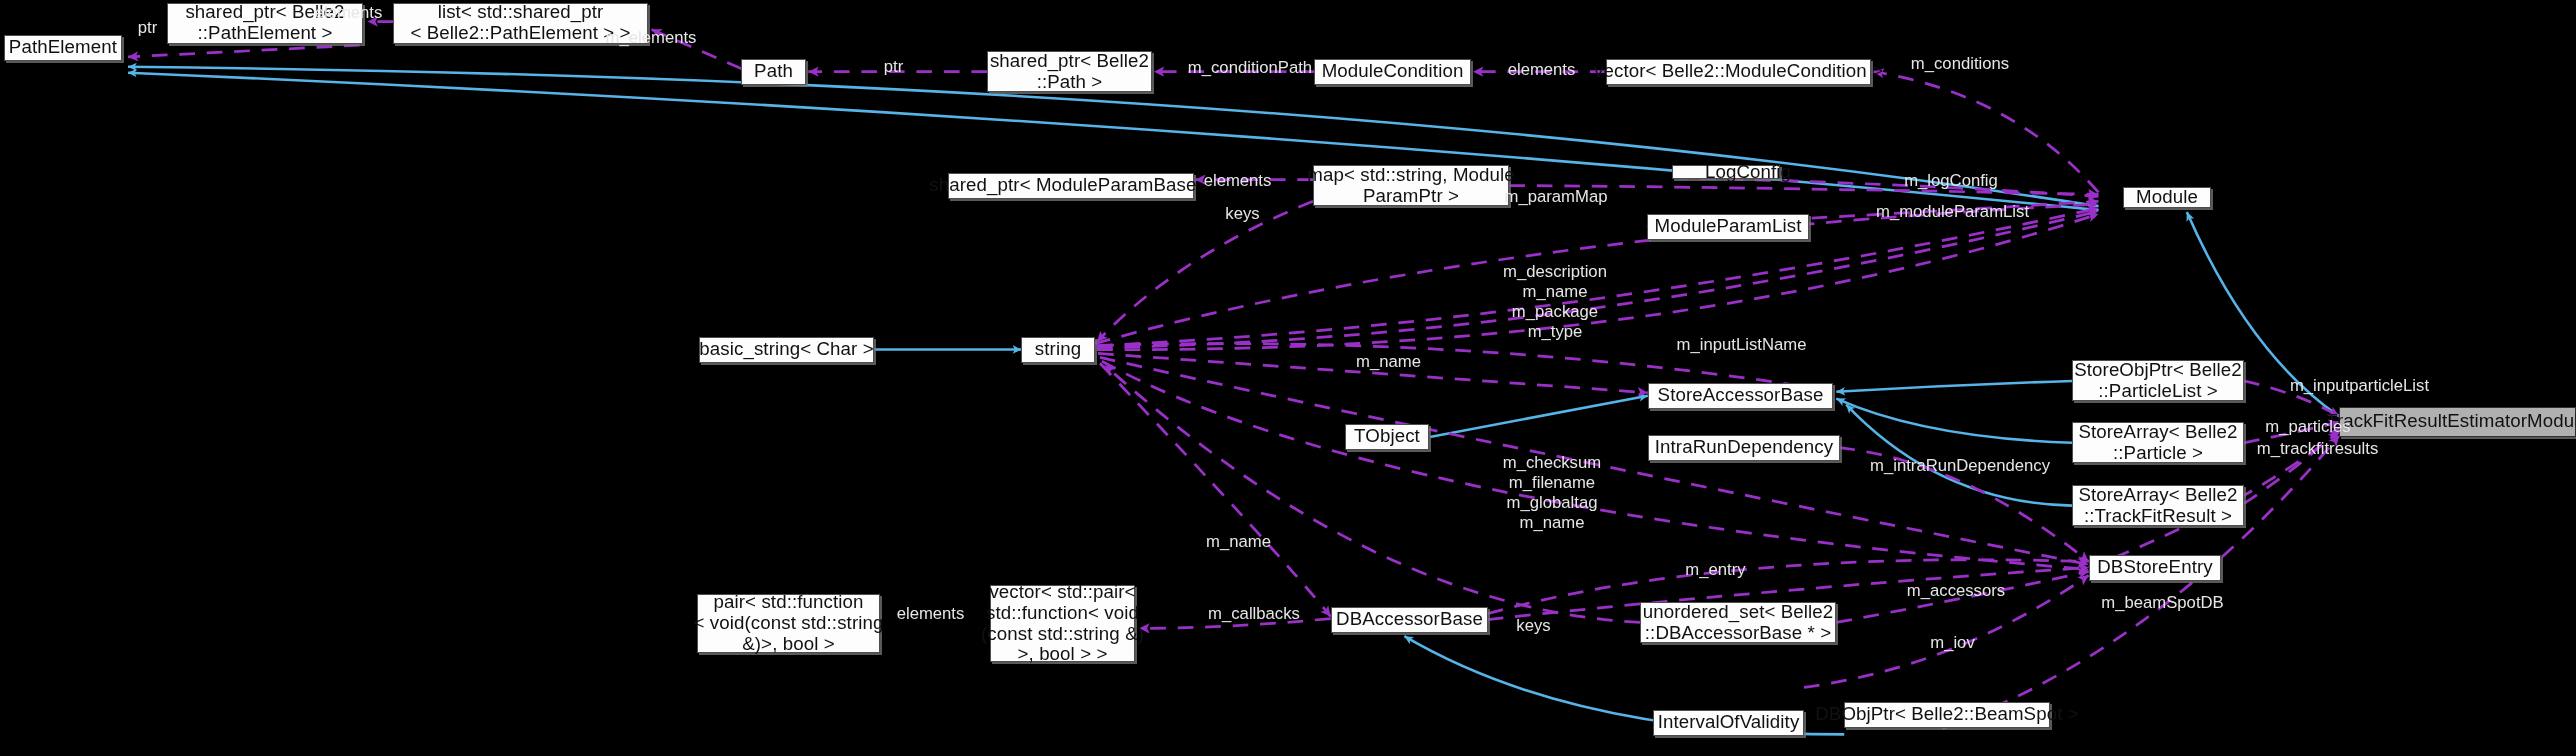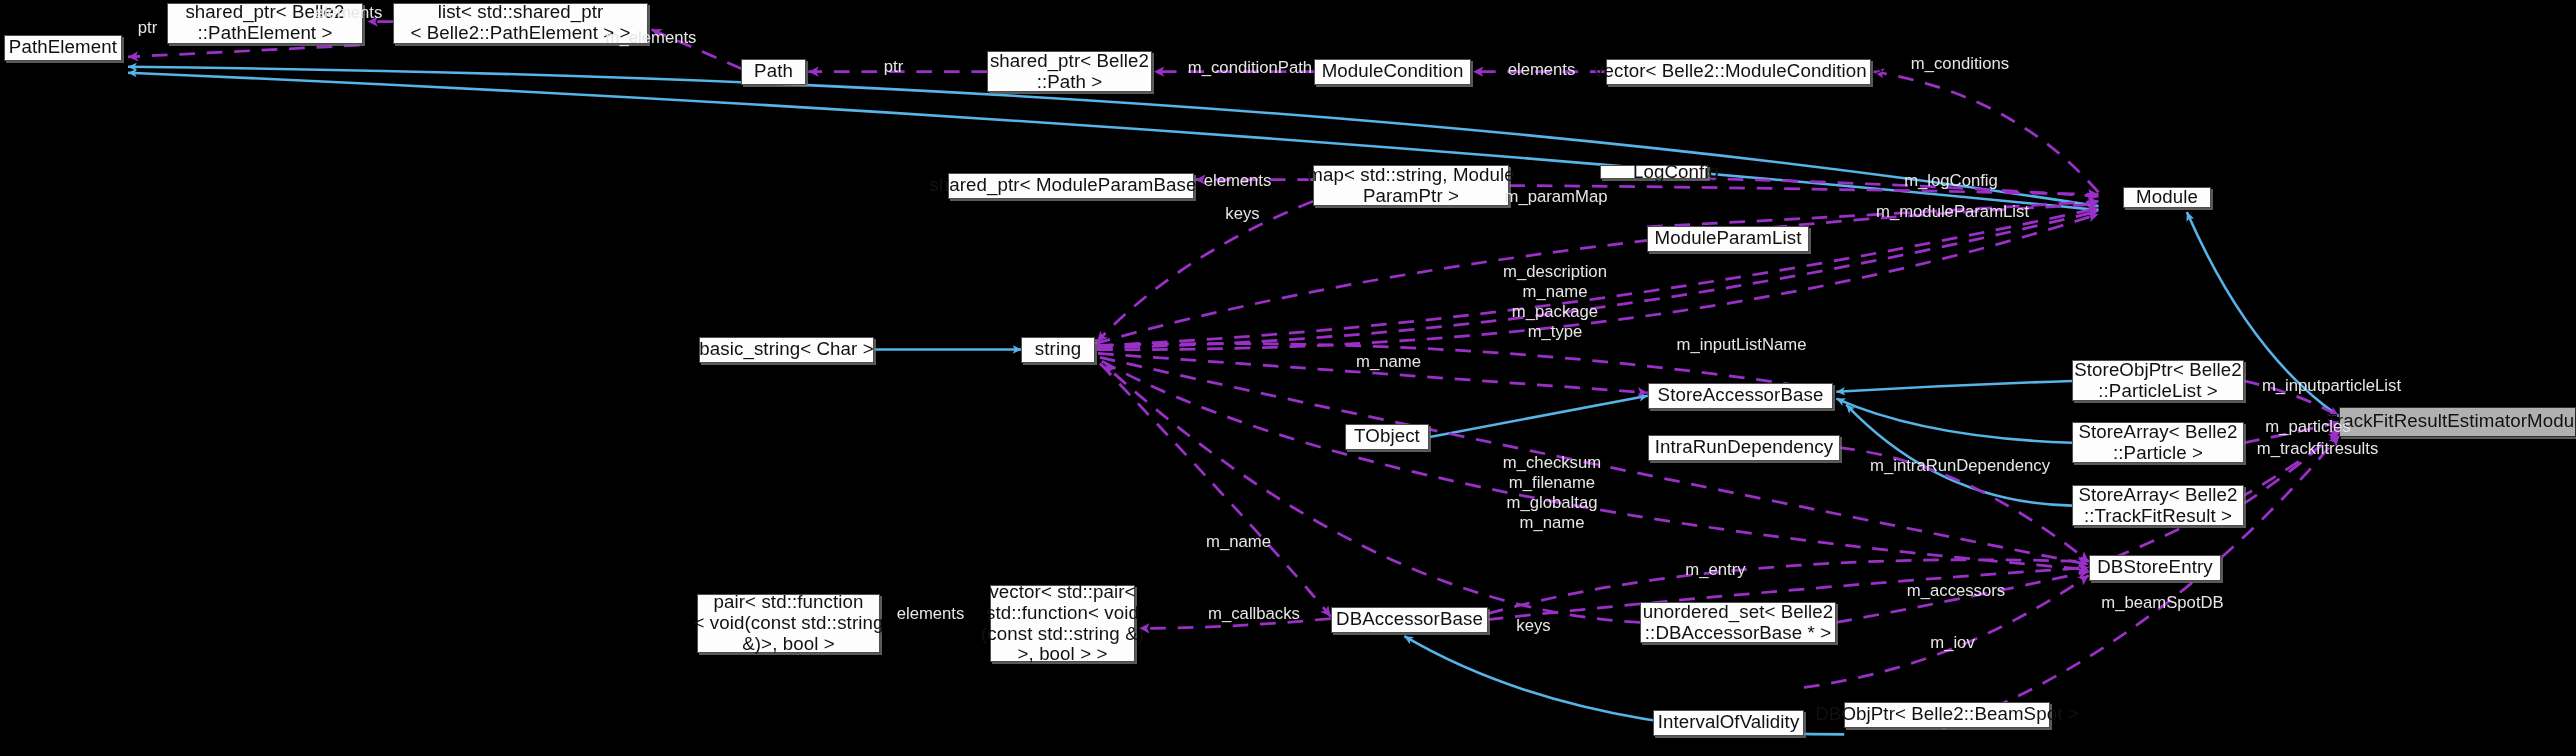--- a/index.html
+++ b/index.html
@@ -89,22 +89,22 @@
 &lt; Belle2::PathElement &gt; &gt;</div>
       <div class="node" style="left: 741px; top: 59px; width: 65px; height: 25.5px;">Path</div>
       <div class="node" style="left: 987px; top: 51px; width: 165px; height: 41px;">shared_ptr&lt; Belle2
 ::Path &gt;</div>
       <div class="node" style="left: 1314px; top: 59px; width: 157px; height: 25.5px;">ModuleCondition</div>
       <div class="node" style="left: 1606px; top: 59px; width: 265px; height: 25.5px;">vector&lt; Belle2::ModuleCondition &gt;</div>
       <div class="node" style="left: 2099px; top: 187px; width: 88px; height: 21px; margin-left: 24px;">Module</div>
       <div class="node" style="left: 948px; top: 173px; width: 246px; height: 25.5px;">shared_ptr&lt; ModuleParamBase &gt;</div>
       <div class="node" style="left: 1313px; top: 165px; width: 196px; height: 41px;">map&lt; std::string, Module
 ParamPtr &gt;</div>
-      <div class="node" style="left: 1600px; top: 165px; width: 108px; height: 14px; padding-left: 44px;">LogConfig</div>
-      <div class="node" style="left: 1647px; top: 226px; width: 162px; height: 25.5px;">ModuleParamList</div>
+      <div class="node" style="left: 1672px; top: 165px; width: 108px; height: 14px; padding-left: 44px;">LogConfig</div>
+      <div class="node" style="left: 1647px; top: 214px; width: 162px; height: 25.5px;">ModuleParamList</div>
       <div class="node" style="left: 699px; top: 337px; width: 175px; height: 25.5px;">basic_string&lt; Char &gt;</div>
       <div class="node" style="left: 1021px; top: 337px; width: 74px; height: 25.5px;">string</div>
       <div class="node" style="left: 1345px; top: 424px; width: 84px; height: 25.5px;">TObject</div>
       <div class="node" style="left: 1648px; top: 383px; width: 185px; height: 25.5px;">StoreAccessorBase</div>
       <div class="node" style="left: 1648px; top: 435px; width: 192px; height: 25.5px;">IntraRunDependency</div>
       <div class="node" style="left: 2072px; top: 360px; width: 172px; height: 41px;">StoreObjPtr&lt; Belle2
 ::ParticleList &gt;</div>
       <div class="node" style="left: 2072px; top: 422px; width: 172px; height: 41px;">StoreArray&lt; Belle2
 ::Particle &gt;</div>
       <div class="node" style="left: 2072px; top: 485px; width: 172px; height: 41px;">StoreArray&lt; Belle2
@@ -136,21 +136,21 @@
       <div class="elabel" style="left: 1219px; top: 204px; width: 47px;">keys</div>
       <div class="elabel" style="left: 1496px; top: 187px; width: 120px;">m_paramMap</div>
       <div class="elabel" style="left: 1893px; top: 171px; width: 116px;">m_logConfig</div>
       <div class="elabel" style="left: 1863px; top: 202px; width: 179px;">m_moduleParamList</div>
       <div class="elabel multi" style="left: 1493px; top: 214px; width: 124px; margin-top: 48px;">m_description
 m_name
 m_package
 m_type</div>
       <div class="elabel" style="left: 1665px; top: 311px; width: 153px; margin-top: 24px;">m_inputListName</div>
       <div class="elabel" style="left: 1350px; top: 352px; width: 77px;">m_name</div>
-      <div class="elabel" style="left: 2243px; top: 376px; width: 177px;">m_inputparticleList</div>
+      <div class="elabel" style="left: 2243px; top: 376px; width: 177px; padding-left: 28px;">m_inputparticleList</div>
       <div class="elabel" style="left: 2253px; top: 417px; width: 110px;">m_particles</div>
       <div class="elabel" style="left: 2239px; top: 439px; width: 157px;">m_trackfitresults</div>
       <div class="elabel multi" style="left: 1493px; top: 453px; width: 118px;">m_checksum
 m_filename
 m_globaltag
 m_name</div>
       <div class="elabel" style="left: 1861px; top: 456px; width: 198px;">m_intraRunDependency</div>
       <div class="elabel" style="left: 1200px; top: 532px; width: 77px;">m_name</div>
       <div class="elabel" style="left: 1676px; top: 560px; width: 79px;">m_entry</div>
       <div class="elabel" style="left: 1896px; top: 581px; width: 120px;">m_accessors</div>

